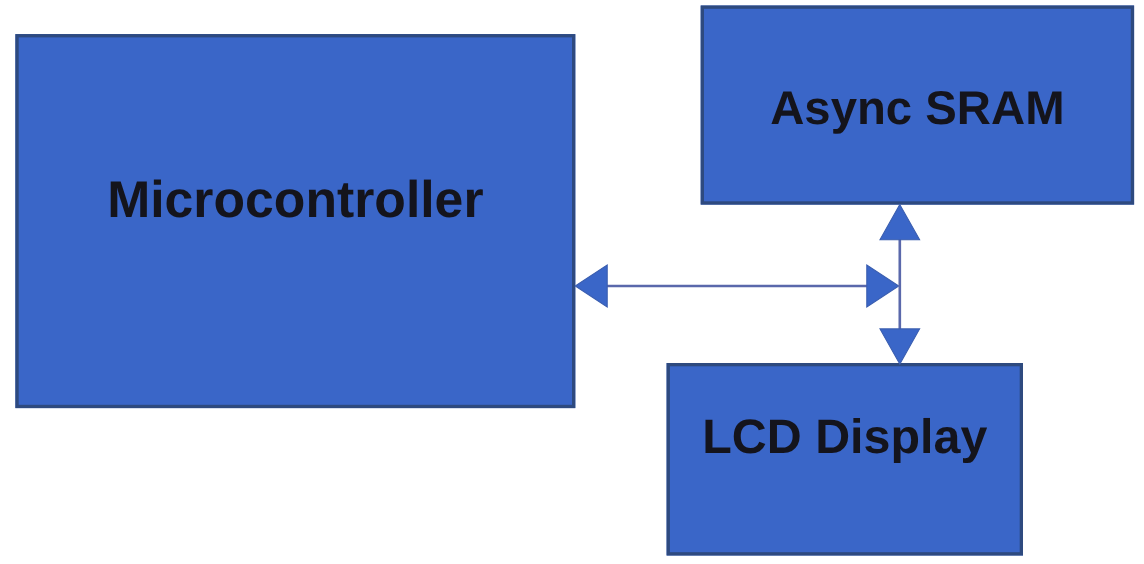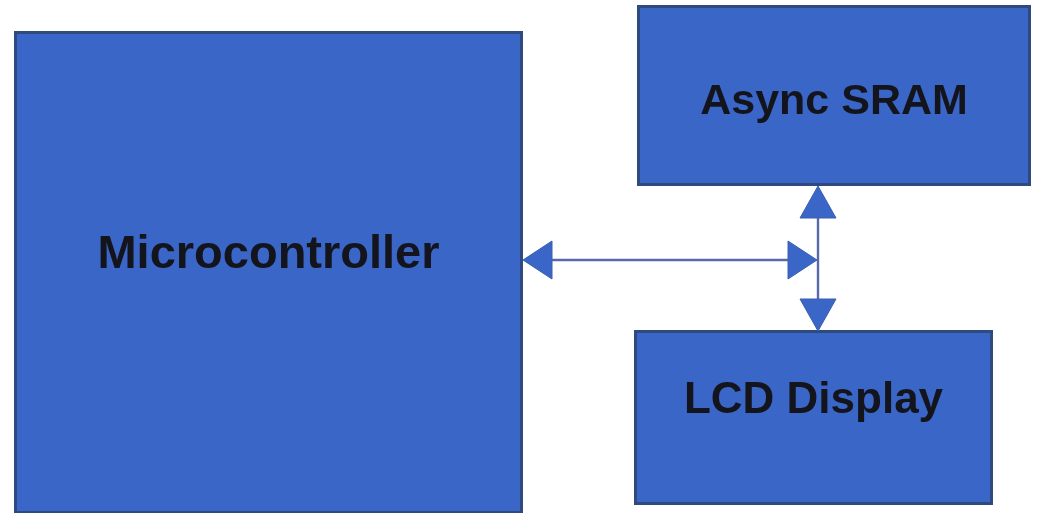--- a/index.html
+++ b/index.html
@@ -29,37 +29,37 @@
     font-weight: 600;
   }
   .block .label {
     display: block;
     white-space: nowrap;
   }
   .block-mcu {
     left: 14px;
     top: 31px;
     width: 509px;
-    height: 483px;
+    height: 340px;
     font-size: 47px;
   }
   .block-mcu .label { transform: translateY(-21px); }
   .block-sram {
     left: 637px;
     top: 5px;
     width: 394px;
     height: 181px;
     font-size: 43px;
     line-height: 72px;
     padding-top: 6px;
   }
   .block-lcd {
-    left: 634px;
+    left: 606px;
     top: 330px;
-    width: 359px;
+    width: 324px;
     height: 175px;
     font-size: 44px;
   }
   .block-lcd .label { transform: translateY(-20px); }
   .arrow-layer {
     position: absolute;
     left: 0;
     top: 0;
     width: 1040px;
     height: 513px;

